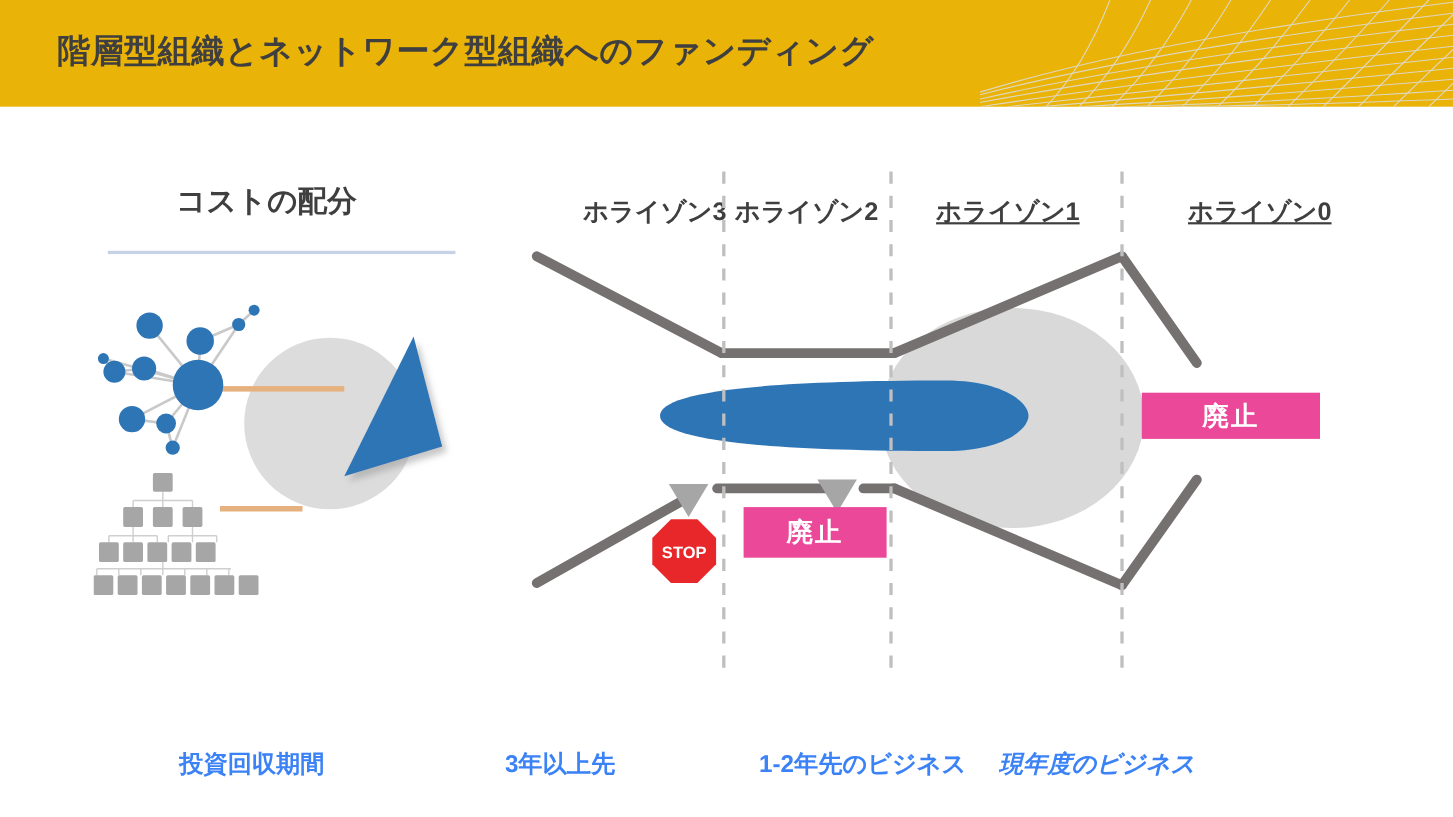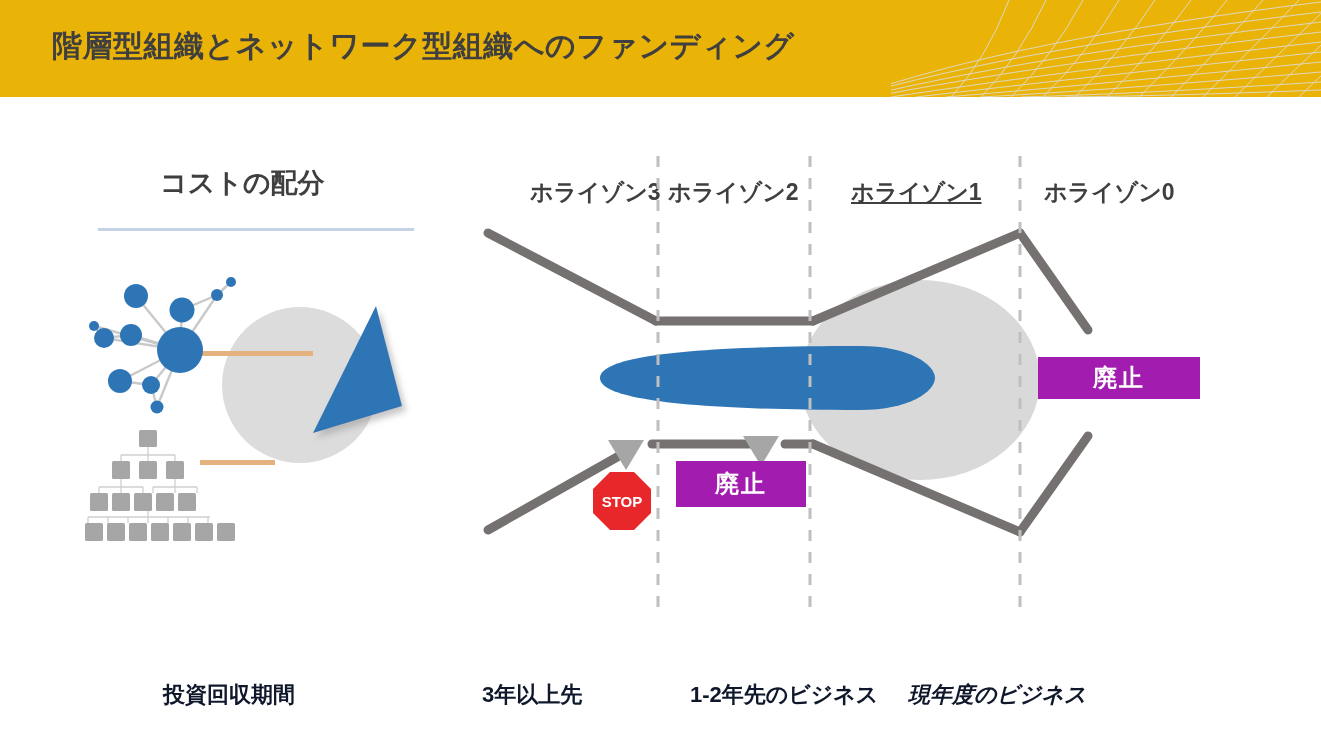--- a/index.html
+++ b/index.html
@@ -17,36 +17,36 @@
   
   #cost-title{position:absolute;left:160px;top:165px;font-size:27px;
               font-weight:bold;color:#3f3f3f;white-space:nowrap;}
   #cost-rule{position:absolute;left:98px;top:228px;width:316px;height:3px;
              background:#c6d3e6;}
   #left-art{position:absolute;left:85px;top:265px;width:340px;height:290px;}
 
   
   .horizon-label{position:absolute;top:177px;font-size:23px;font-weight:bold;
                  color:#3f3f3f;white-space:nowrap;}
-  #hz3{left:500px;margin-left:30px;} #hz2{left:668px;} #hz1{left:851px;text-decoration:underline;} #hz0{left:1044px;}
+  #hz3{left:500px;margin-left:30px;} #hz2{left:668px;} #hz1{left:851px;text-decoration:underline;} #hz0{left:1080px;text-decoration:underline;}
 
   
   #diagram{position:absolute;left:440px;top:140px;width:790px;height:490px;}
 
   
-  .haishi{position:absolute;background:#a21caf;color:#ffffff;font-weight:bold;
+  .haishi{position:absolute;background:#ec4899;color:#ffffff;font-weight:bold;
           font-size:24px;display:flex;align-items:center;justify-content:center;
           letter-spacing:2px;}
   #haishi-right{left:1038px;top:357px;width:162px;height:42px;}
   #haishi-bottom{left:676px;top:461px;width:130px;height:46px;}
 
   
   .bottom-label{position:absolute;top:680px;font-size:22px;font-weight:bold;
-                color:#0f172a;white-space:nowrap;}
-  #bl0{left:163px;} #bl1{left:459px;margin-left:23px;} #bl2{left:643px;margin-left:47px;} #bl3{left:908px;font-style:italic;}
+                color:#3b82f6;white-space:nowrap;}
+  #bl0{left:163px;} #bl1{left:459px;} #bl2{left:643px;margin-left:47px;} #bl3{left:908px;font-style:italic;}
 </style>
 </head>
 <body>
 
 <div id="header">
   <svg id="header-wave" viewBox="0 0 430 97" preserveAspectRatio="none">
     <defs>
       <clipPath id="wclip">
           <rect x="0" y="0" width="430" height="97"></rect>
         </clipPath>

